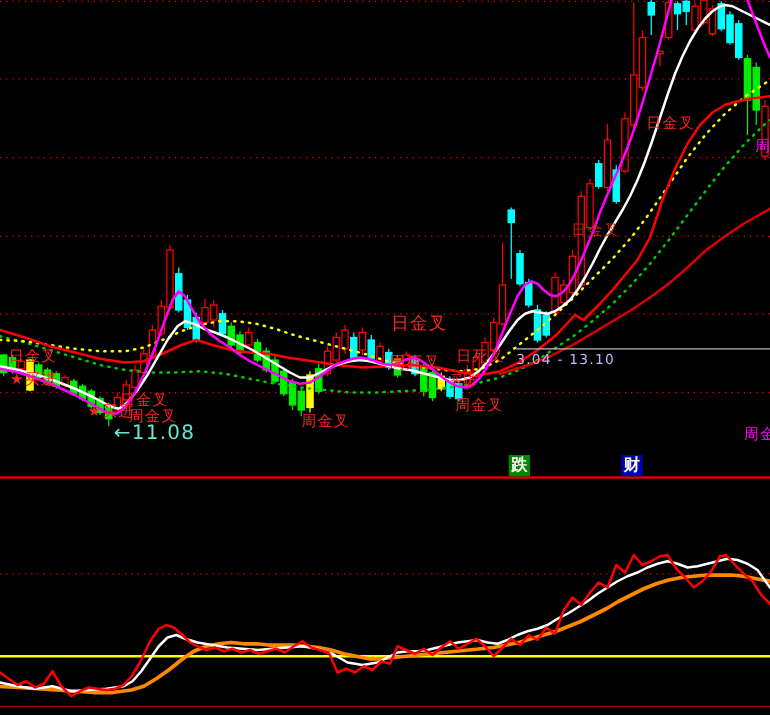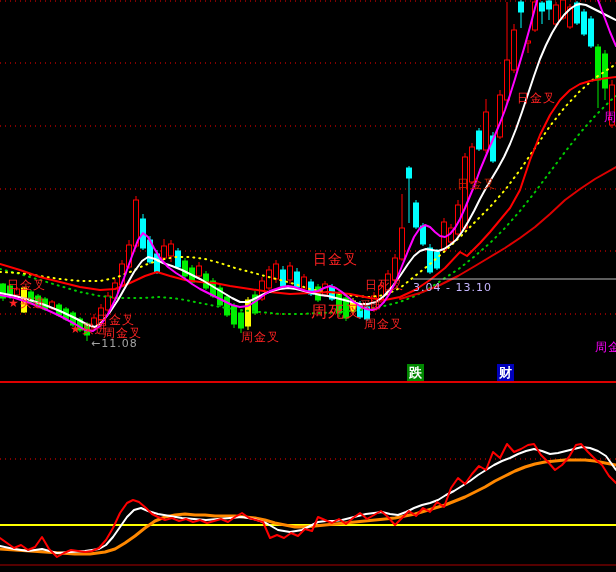--- a/index.html
+++ b/index.html
@@ -214,24 +214,24 @@
       <polyline points="0,549 15,550 30,551 45,552 60,553 75,554 90,554 105,552 115,549 125,543 135,536 145,528 155,521 165,517 175,515 185,514 195,515 205,515 215,516 225,516 235,516 245,517 255,518 265,520 275,523 285,525 295,527 305,527 315,526 325,525 335,524 345,523 355,522 365,521 375,520 385,519 395,518 405,516 415,514 425,511 435,508 445,505 455,501 465,497 475,492 485,487 495,481 505,476 515,471 525,467 535,464 545,462 555,461 565,460 575,460 585,460 595,461 605,463 616,465" fill="none" stroke="#ff8800" stroke-width="3" stroke-linejoin="round" stroke-linecap="round"></polyline>
       <polyline points="0,546 14,549 28,551 42,549 57,553 71,552 85,551 99,549 106,545 113,537 120,527 127,517 134,510 141,508 148,511 158,514 170,516 182,518 194,519 206,520 218,519 230,518 242,517 254,519 266,523 278,530 290,532 302,530 310,526 318,522 326,521 334,521 342,520 350,518 358,516 366,514 374,513 382,512 390,514 398,515 406,512 414,508 422,505 430,503 438,500 446,495 454,491 462,486 470,481 478,475 486,470 494,465 502,461 510,458 518,454 526,451 534,449 542,451 550,454 558,453 566,451 574,449 582,447 590,448 598,451 606,456 616,470" fill="none" stroke="#ffffff" stroke-width="2" stroke-linejoin="round" stroke-linecap="round"></polyline>
       <polyline points="0,538 7,543 14,548 21,545 28,550 35,547 42,537 49,549 57,557 64,553 71,550 78,551 85,552 92,551 99,548 106,540 113,528 120,513 127,503 133,500 139,502 146,508 152,514 158,517 165,520 172,518 179,521 186,519 193,522 200,520 207,523 214,521 221,519 228,522 235,517 242,513 249,518 256,520 263,522 270,538 277,535 284,538 291,533 298,536 305,529 312,531 318,517 325,520 332,523 339,519 346,524 353,518 360,513 367,519 374,515 381,511 388,517 395,525 402,518 409,511 416,516 423,508 430,512 437,502 444,507 451,488 458,478 465,484 472,474 479,466 486,470 493,452 500,458 507,444 514,452 521,449 528,445 534,444 541,455 548,462 555,470 562,465 569,457 576,445 581,444 588,452 595,459 602,465 609,476 616,483" fill="none" stroke="#ff0000" stroke-width="2" stroke-linejoin="round" stroke-linecap="round"></polyline>
     </svg>
   <div id="labels-layer">
       <span class="label" style="left: 7px; top: 279px; color: rgb(255, 34, 34); font-size: 12px;">日金叉</span>
       <span class="label" style="left: 8px; top: 297px; color: rgb(255, 34, 34); font-size: 12px;">★买进</span>
       <span class="label" style="left: 70px; top: 323px; color: rgb(255, 34, 34); font-size: 12px;">★买进</span>
       <span class="label" style="left: 96px; top: 314px; color: rgb(255, 34, 34); font-size: 12px;">日金叉</span>
       <span class="label" style="left: 103px; top: 327px; color: rgb(255, 34, 34); font-size: 12px;">周金叉</span>
-      <span class="label" style="left: 91px; top: 338px; color: #a3a3a3; font-size: 11px;">←11.08</span>
+      <span class="label" style="left: 91px; top: 338px; color: #5eead4; font-size: 16px;">←11.08</span>
       <span class="label" style="left: 241px; top: 331px; color: rgb(255, 34, 34); font-size: 12px;">周金叉</span>
       <span class="label" style="left: 313px; top: 252px; color: rgb(255, 34, 34); font-size: 14px;">日金叉</span>
-      <span class="label" style="left: 311px; top: 304px; color: rgb(255, 34, 34); font-size: 16px;">周死叉</span>
+      <span class="label" style="left: 311px; top: 284px; color: rgb(255, 34, 34); font-size: 13px;">周死叉</span>
       <span class="label" style="left: 365px; top: 279px; color: rgb(255, 34, 34); font-size: 12px;">日死叉</span>
       <span class="label" style="left: 360px; top: 300px; color: rgb(255, 34, 34); font-size: 10px;">买进</span>
       <span class="label" style="left: 364px; top: 318px; color: rgb(255, 34, 34); font-size: 12px;">周金叉</span>
       <span class="label" style="left: 396px; top: 282px; color: #c4b5fd; font-size: 11px; padding-left: 17px;">3.04 - 13.10</span>
       <span class="label" style="left: 457px; top: 178px; color: rgb(204, 34, 0); font-size: 12px;">日金叉</span>
       <span class="label" style="left: 517px; top: 92px; color: rgb(255, 34, 34); font-size: 12px;">日金叉</span>
       <span class="label" style="left: 604px; top: 111px; color: rgb(255, 0, 255); font-size: 12px;">周金叉</span>
       <span class="label" style="left: 595px; top: 341px; color: rgb(255, 0, 255); font-size: 12px;">周金叉</span>
     </div>
   <div class="marker m-fall">跌</div>

